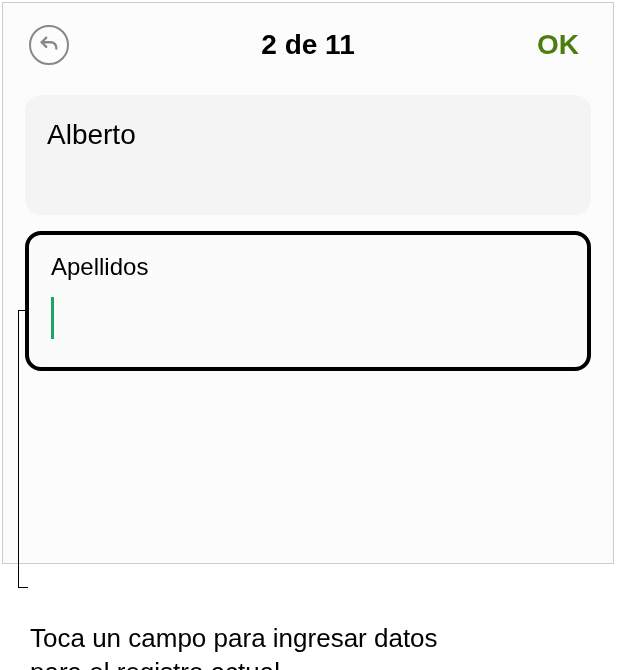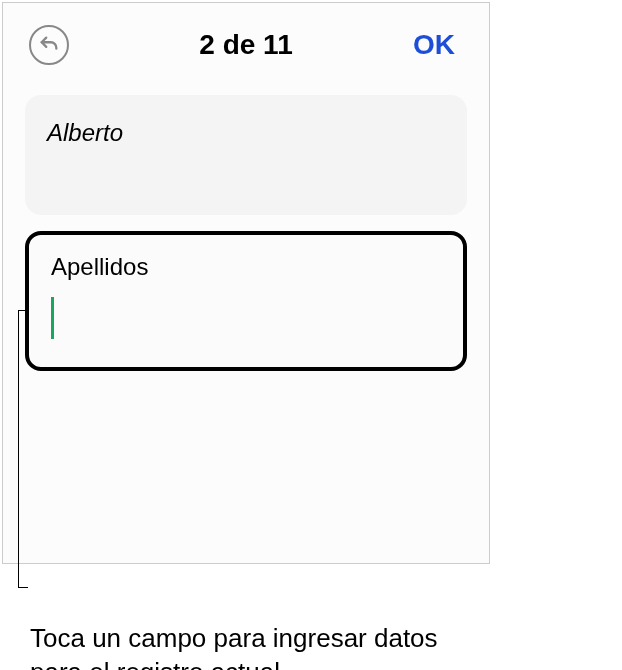--- a/index.html
+++ b/index.html
@@ -9,21 +9,21 @@
     }
     body {
       font-family: -apple-system, BlinkMacSystemFont, 'Helvetica Neue', sans-serif;
       background: #fff;
       width: 622px;
       height: 670px;
       position: relative;
     }
     .container {
       border: 1px solid #ccc;
-      width: 488px;
+      width: 612px;
       height: 562px;
       margin: 2px;
       background: #fcfcfc;
       position: relative;
     }
     .header {
       display: flex;
       align-items: center;
       justify-content: space-between;
       padding: 22px 26px 18px 26px;
@@ -47,21 +47,21 @@
       font-size: 28px;
       font-weight: 600;
       color: #000;
       position: absolute;
       left: 50%;
       transform: translateX(-50%);
     }
     .ok-button {
       font-size: 28px;
       font-weight: 600;
-      color: #1d4ed8;
+      color: #4d7c0f;
       background: none;
       border: none;
       cursor: pointer;
       padding: 4px 8px;
     }
     .fields {
       padding: 12px 22px;
     }
     .field-card {
       background: #f4f4f4;
@@ -79,25 +79,24 @@
     .field-card.short {
       min-height: 140px;
     }
     .field-label {
       font-size: 24px;
       color: #000;
       font-weight: 400;
       margin-bottom: 8px;
     }
     .field-value {
-      font-size: 24px;
+      font-size: 28px;
       color: #000;
       font-weight: 400;
       margin-top: 6px;
-      font-style: italic;
     }
     .cursor {
       display: inline-block;
       width: 3px;
       height: 42px;
       background: #1aa562;
       margin-top: 8px;
       animation: blink 1s step-end infinite;
     }
     @keyframes blink {

